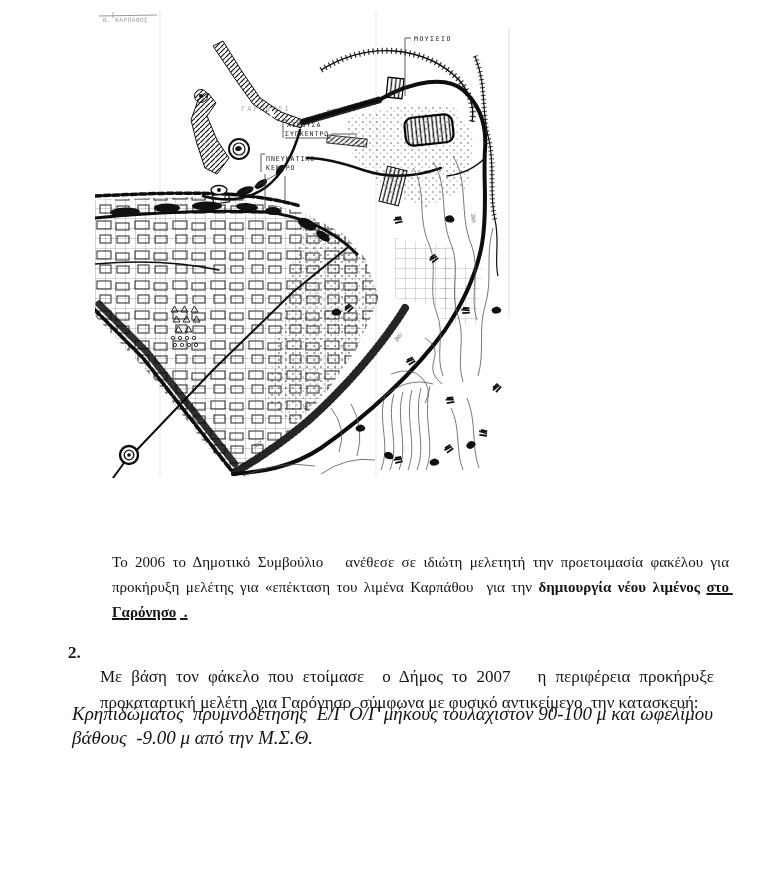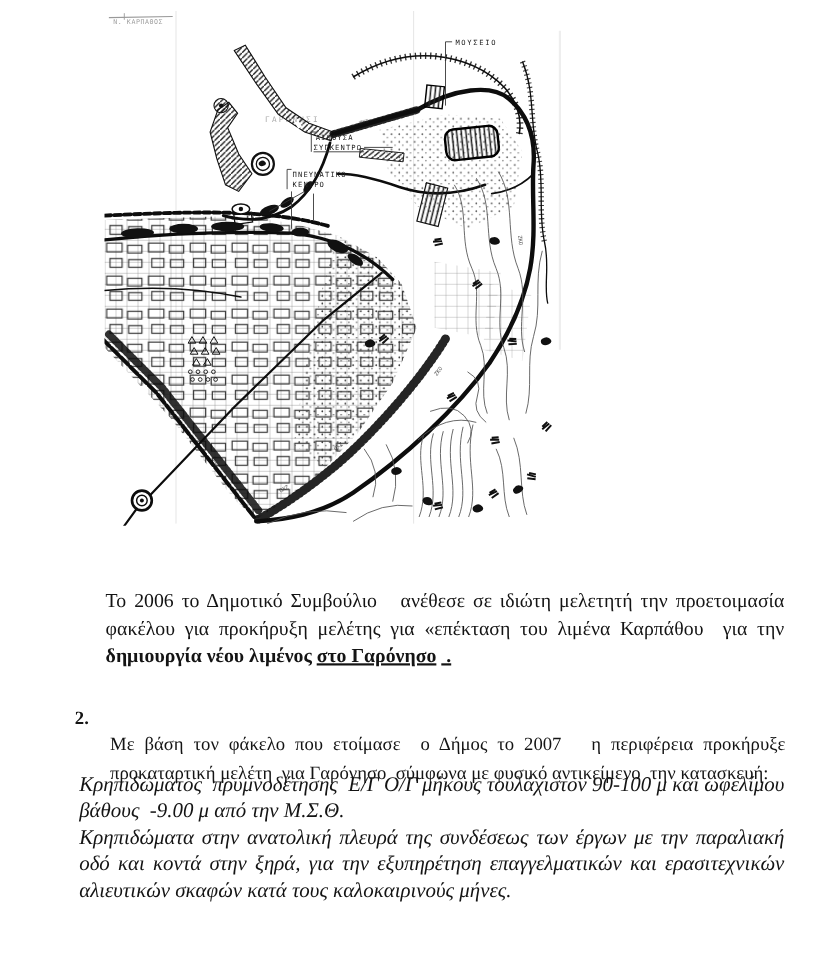--- a/index.html
+++ b/index.html
@@ -4,22 +4,22 @@
 <style>
   html,body{margin:0;padding:0;}
   body{
     width:758px;height:875px;background:#ffffff;position:relative;overflow:hidden;
     font-family:"Liberation Serif","DejaVu Serif",serif;color:#141414;
   }
   .abs{position:absolute;}
   #map-wrap{left:95px;top:8px;width:420px;height:470px;}
   #map-wrap svg{display:block;}
   #para1{
-    left:96px;top:534px;width:617px;margin:0;
-    font-size:18px;line-height:25px;text-align:justify;white-space:pre-wrap;
+    left:96px;top:534px;width:617px;margin:16px;
+    font-size:15px;line-height:25px;text-align:justify;white-space:pre-wrap;
   }
   #para1 b{font-weight:bold;}
   #para1 u{text-decoration-thickness:1.5px;}
   #item2{
     left:68px;top:640px;width:646px;display:flex;
     font-size:17px;line-height:25.5px;
   }
   #item2 .num{font-weight:bold;flex:0 0 32px;}
   #item2 .txt{flex:1;text-align:justify;white-space:pre-wrap;margin-top:24px;}
   #specs{
@@ -243,14 +243,13 @@
 
 <p class="abs" id="para1"><span>Το 2006 το Δημοτικό Συμβούλιο   ανέθεσε σε ιδιώτη μελετητή την προετοιμασία φακέλου για προκήρυξη μελέτης για «επέκταση του λιμένα Καρπάθου  για την </span><b><span>δημιουργία νέου λιμένος </span><u>στο Γαρόνησο</u><span> </span><u> .</u></b></p>
 
 <div class="abs" id="item2">
   <span class="num">2.</span>
   <span class="txt">Με βάση τον φάκελο που ετοίμασε  ο Δήμος το 2007   η περιφέρεια προκήρυξε προκαταρτική μελέτη  για Γαρόνησο  σύμφωνα με φυσικό αντικείμενο  την κατασκευή:</span>
 </div>
 
 <div class="abs" id="specs">
   <p>Κρηπιδώματος  πρυμνοδέτησης  Ε/Γ Ο/Γ μήκους τουλάχιστον 90-100 μ και ωφελίμου βάθους  -9.00 μ από την Μ.Σ.Θ.</p>
-  <p>Κρηπιδώματα στην ανατολική πλευρά της συνδέσεως των έργων με την παραλιακή οδό και κοντά στην ξηρά, για την εξυπηρέτηση επαγγελματικών και ερασιτεχνικών αλιευτικών σκαφών κατά τους καλοκαιρινούς μήνες.</p>
 </div>
 
 </body></html>

